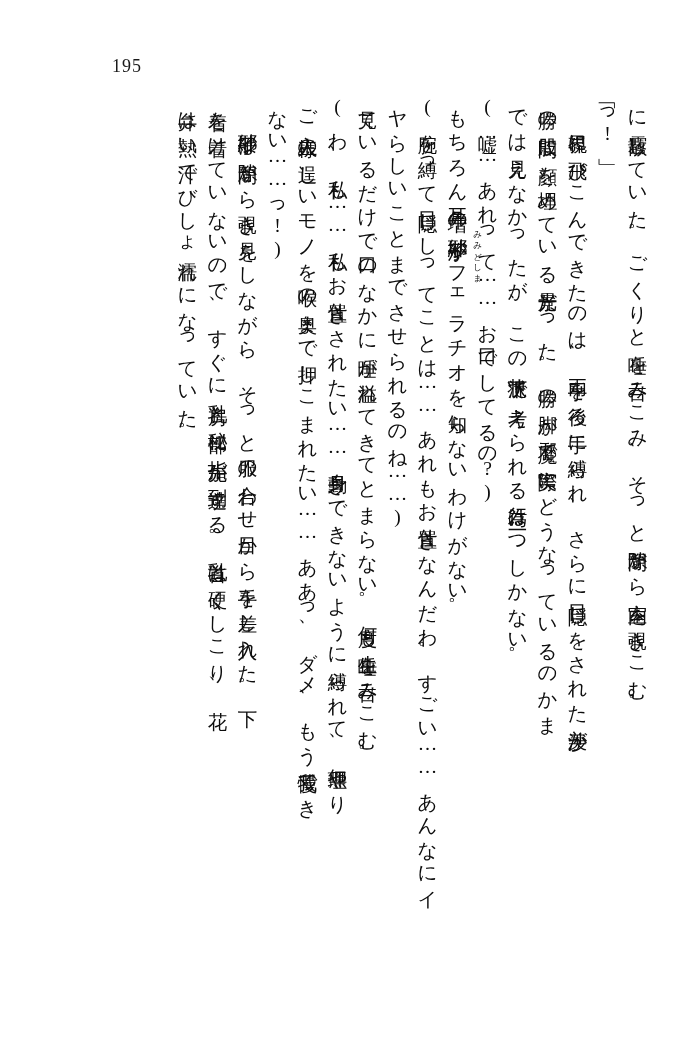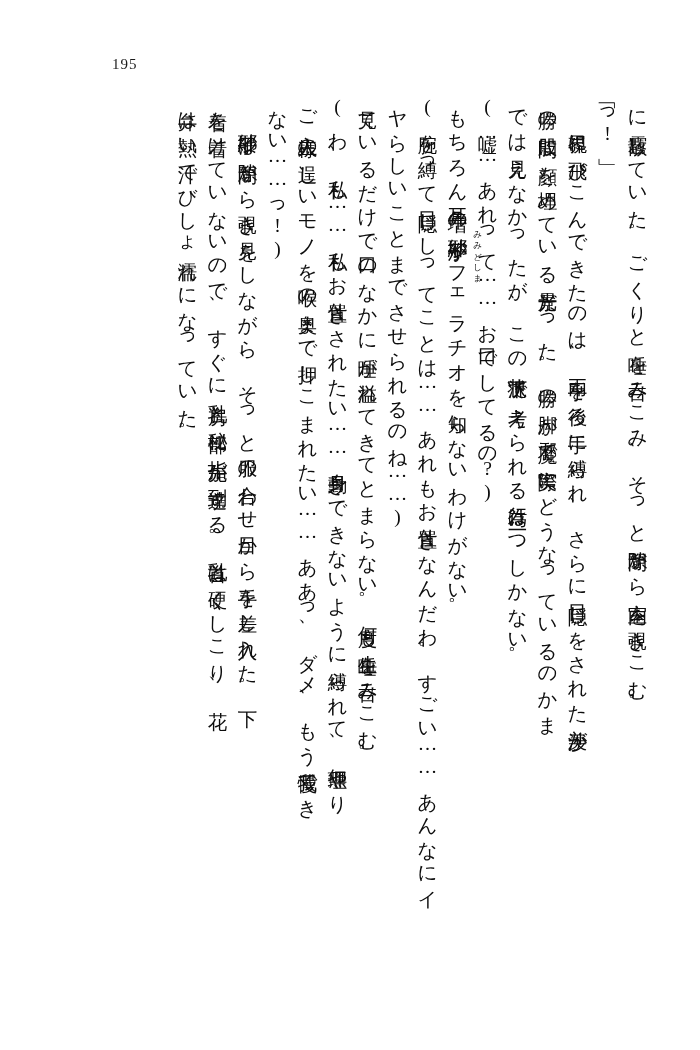--- a/index.html
+++ b/index.html
@@ -13,21 +13,21 @@
     height: 1050px;
     background: #ffffff;
     overflow: hidden;
     font-family: "Liberation Serif", serif;
     color: #111111;
   }
   #page-number {
     position: absolute;
     top: 56px;
     left: 112px;
-    font-size: 15px;
+    font-size: 18px;
     letter-spacing: 1px;
     color: #1a1a1a;
     font-family: "Liberation Serif", serif;
   }
   #text-body {
     position: absolute;
     top: 96px;
     right: 48px;
     left: 70px;
     height: 890px;

